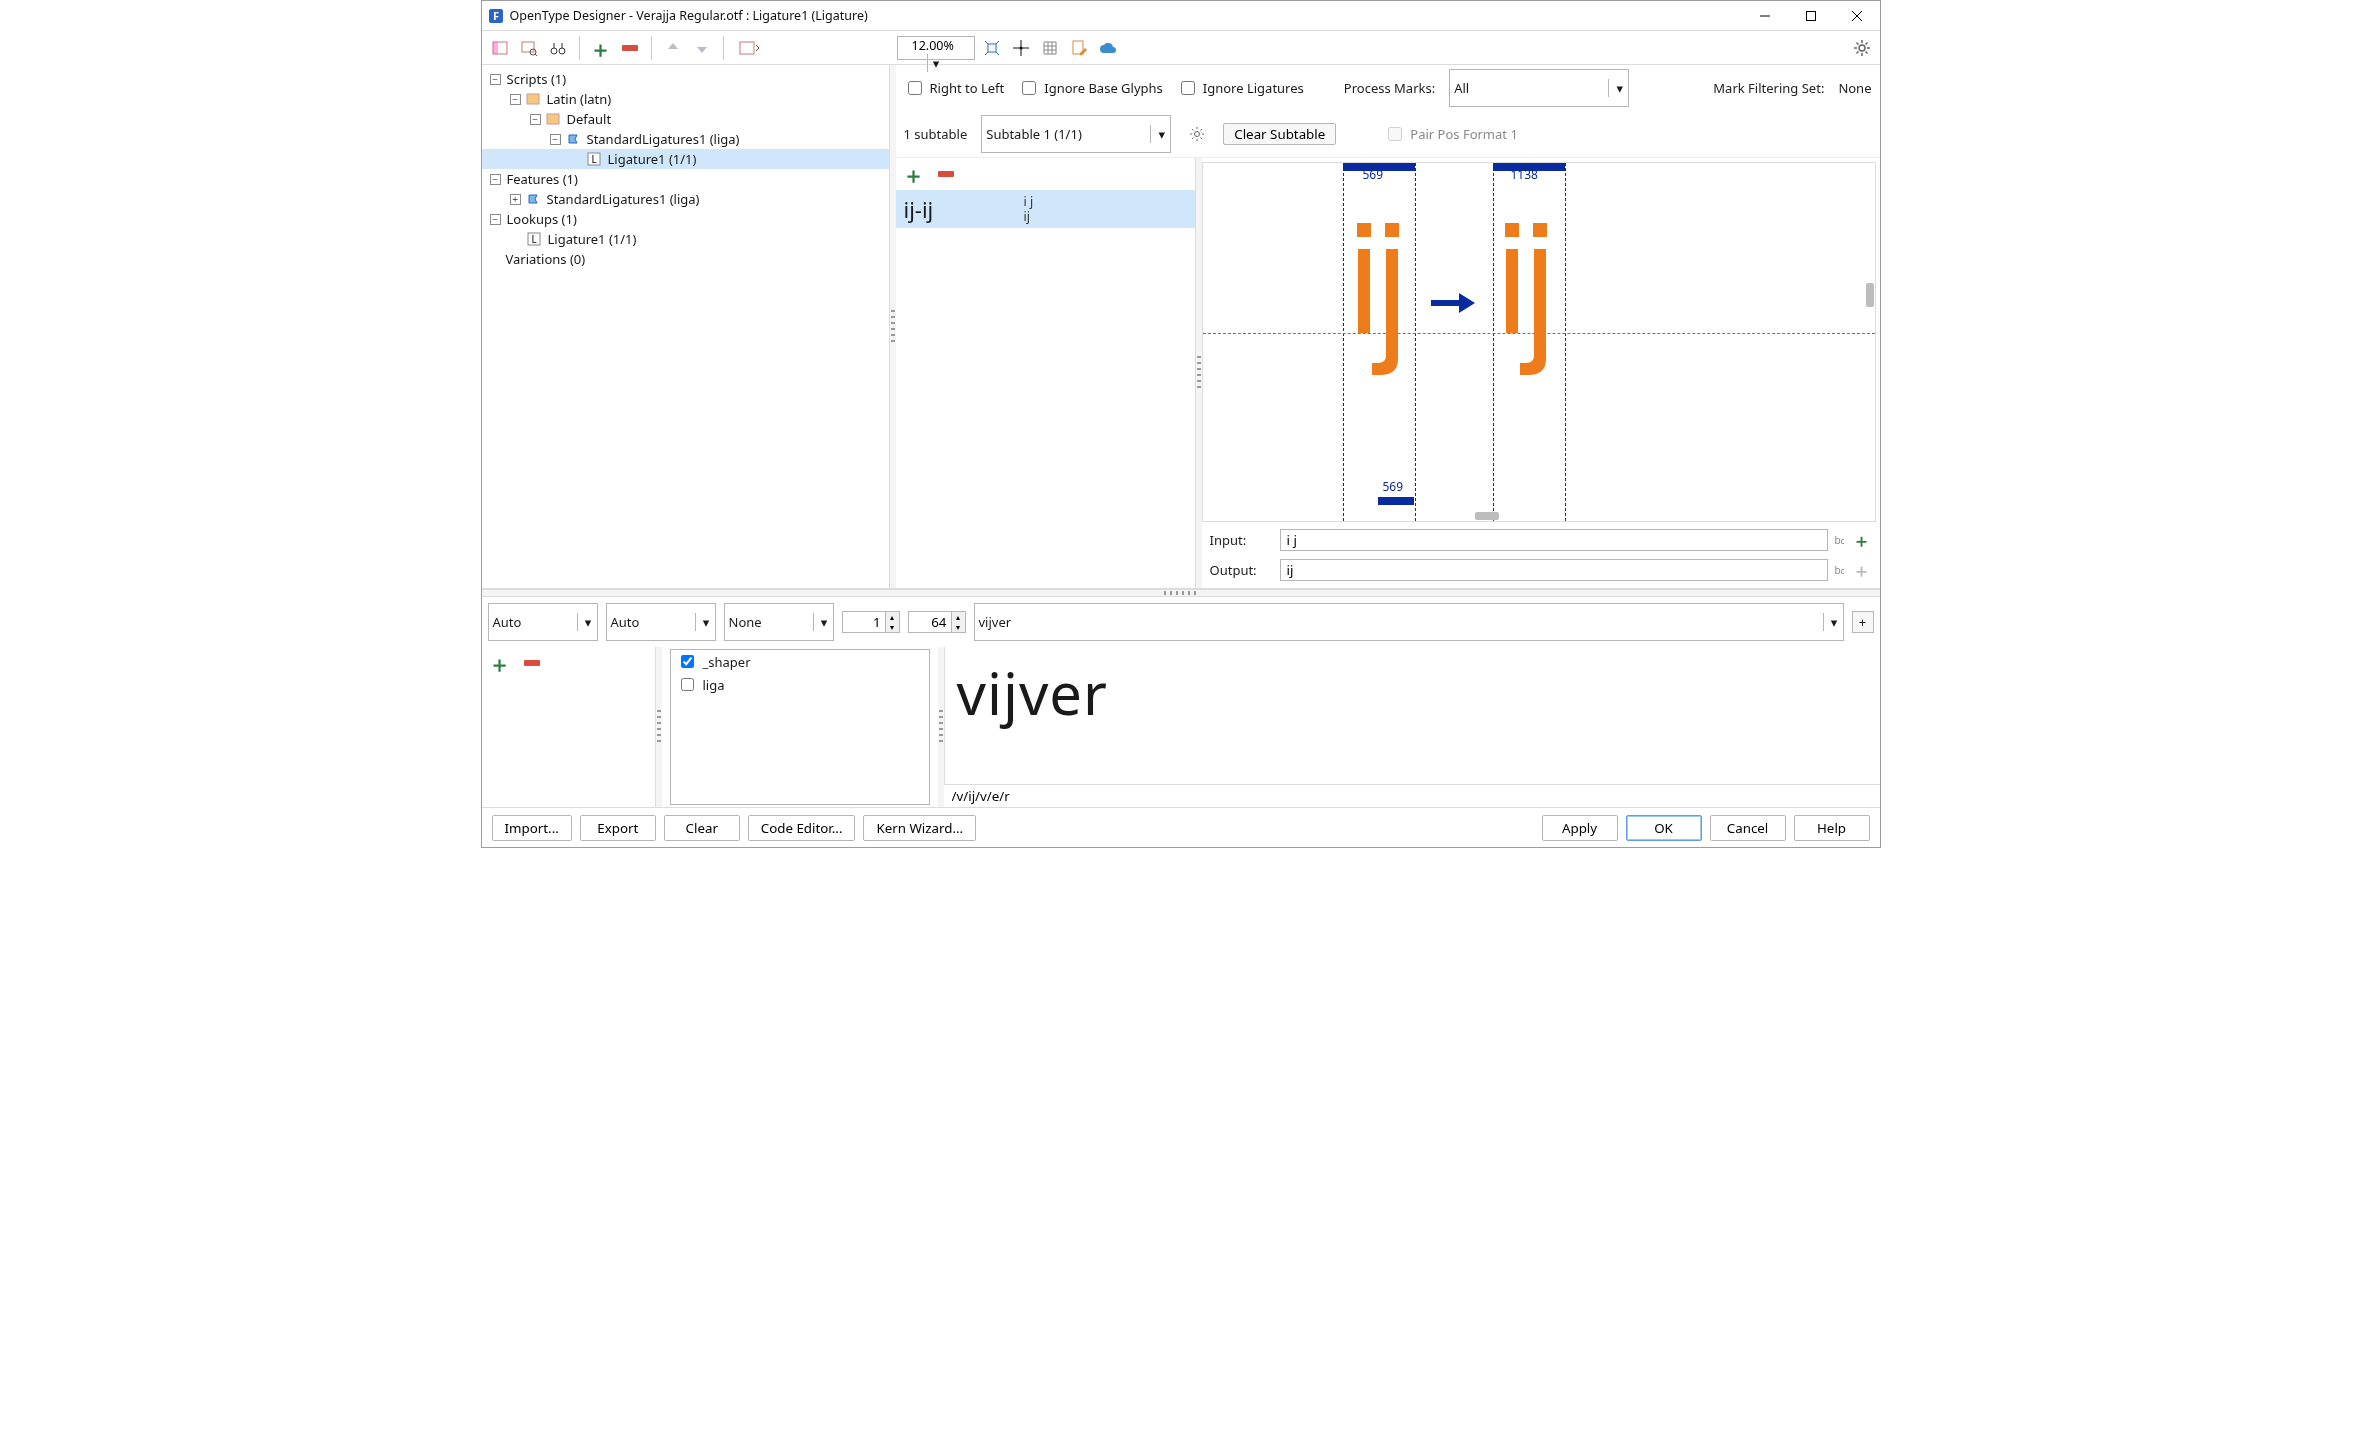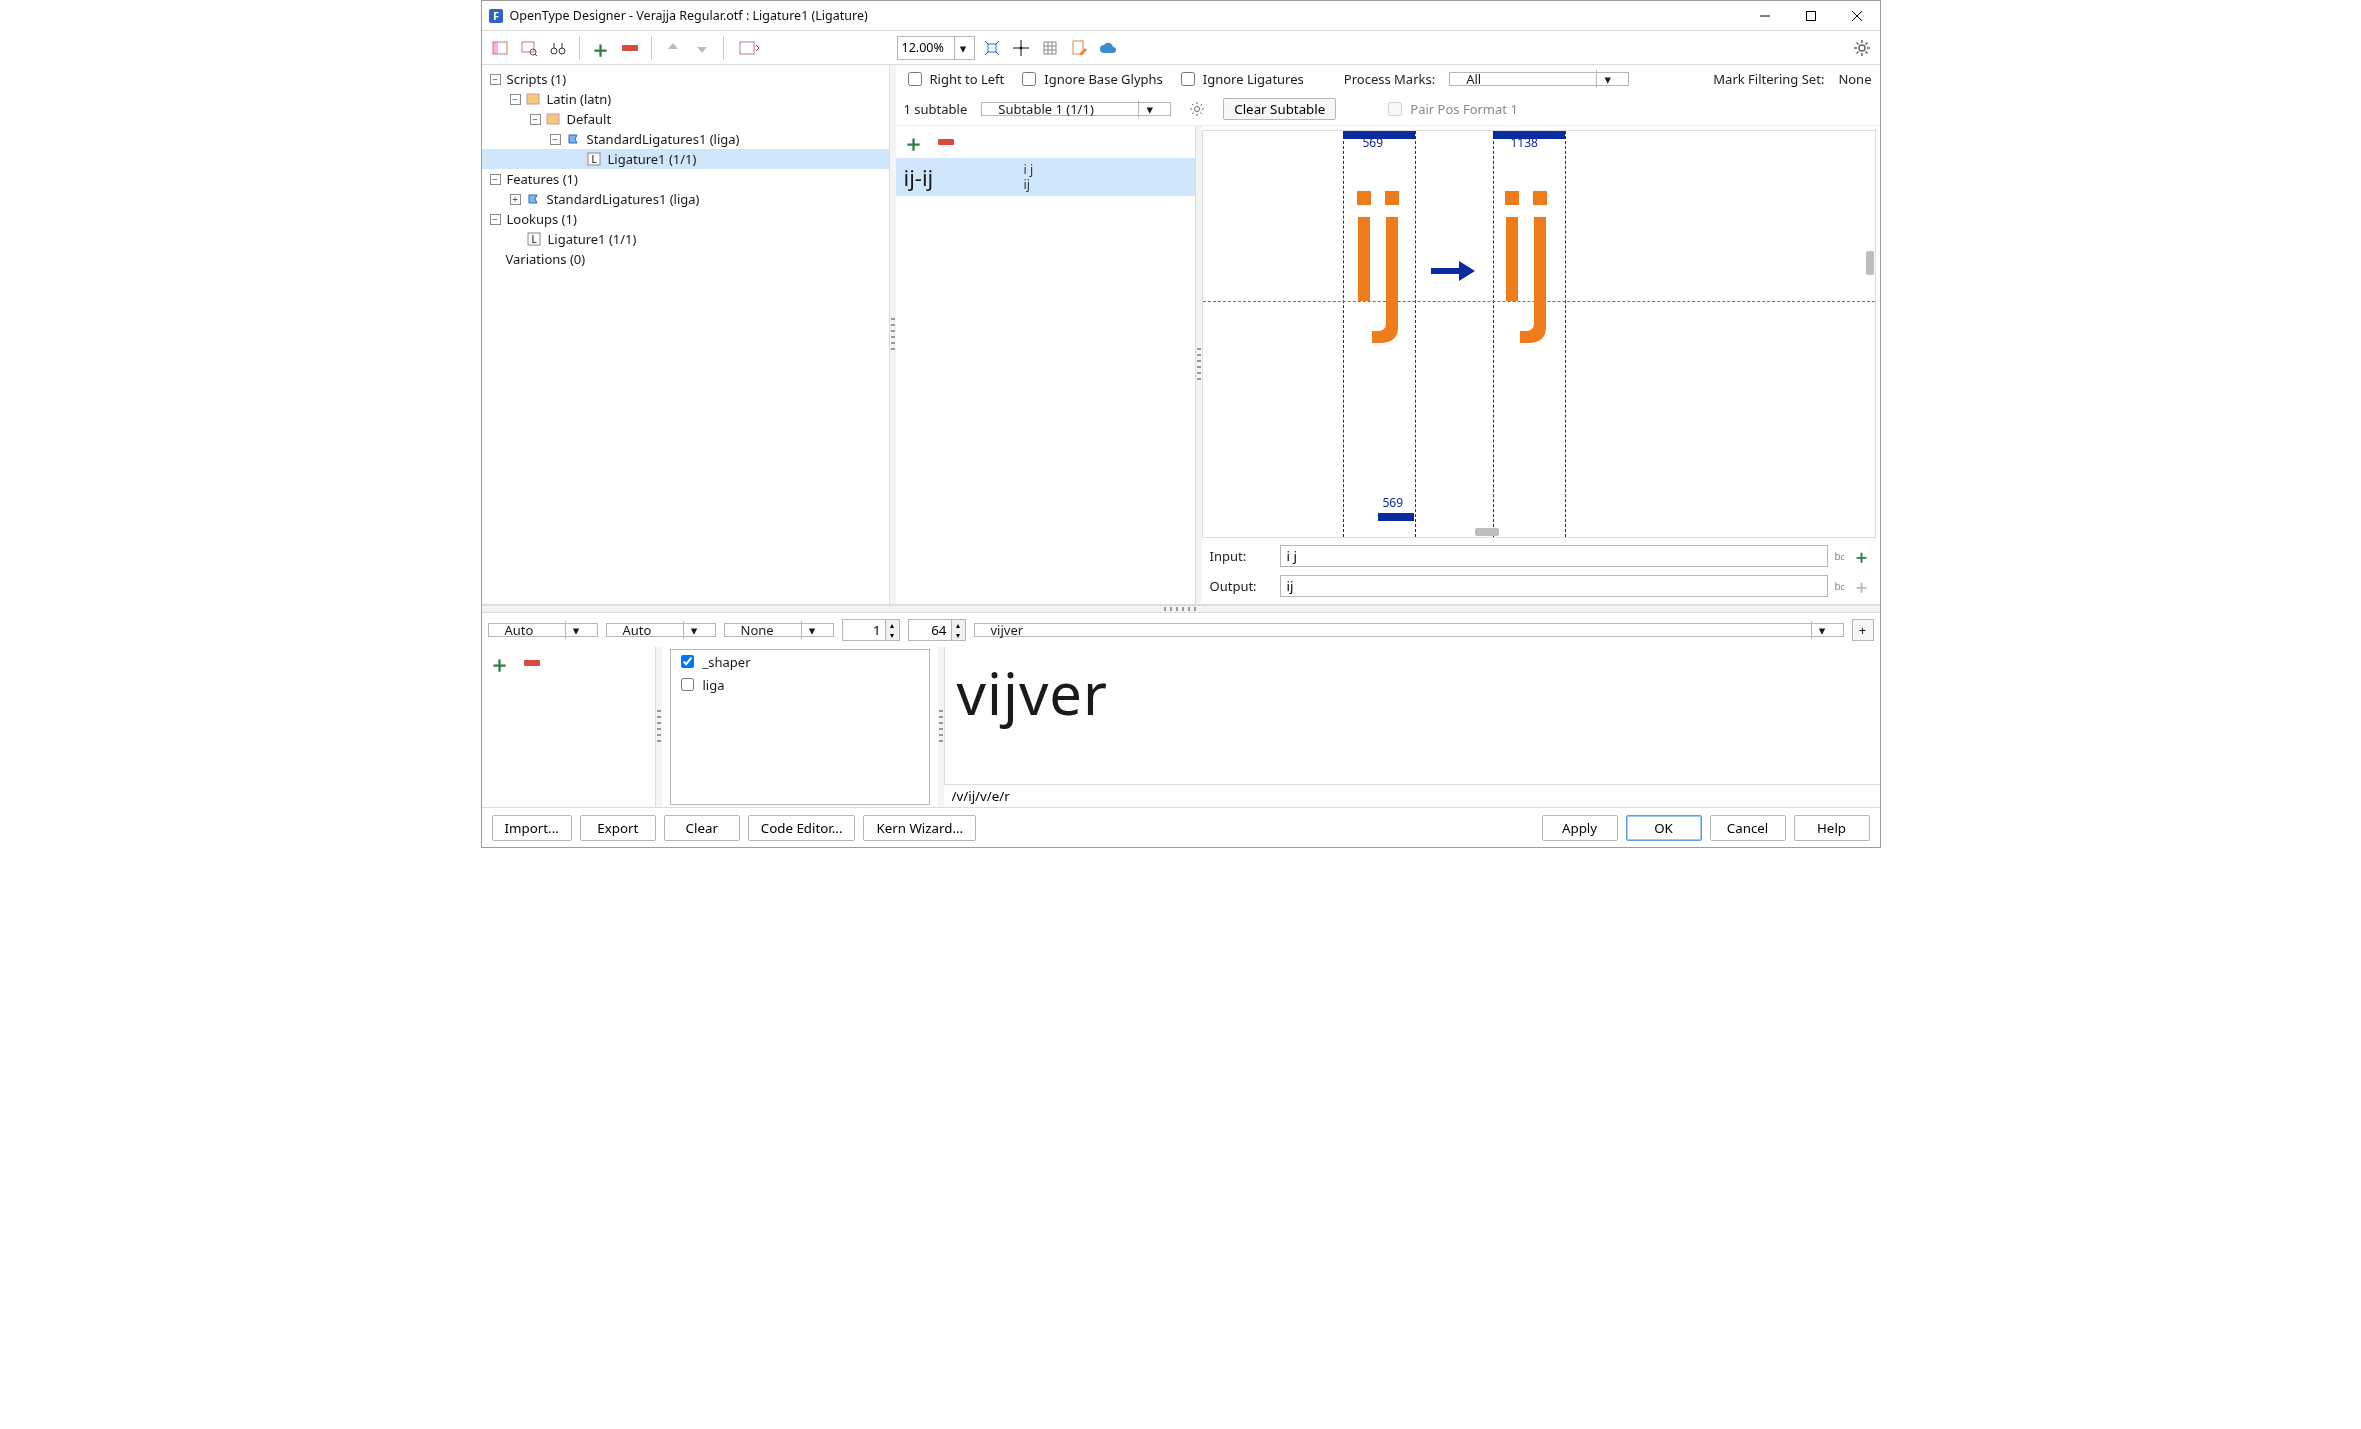--- a/index.html
+++ b/index.html
@@ -22,21 +22,21 @@
   .win-btn svg{width:10px;height:10px}
 
   
   .toolbar{height:34px;border-bottom:1px solid #dcdcdc;display:flex;align-items:center;padding:0 6px;gap:5px;}
   .tb-sep{width:1px;height:24px;background:#ccc;margin:0 4px;}
   .tb-btn{width:24px;height:24px;display:flex;align-items:center;justify-content:center;border-radius:2px;}
   .tb-wide{width:34px;}
   .add-icon{color:var(--accent);font-size:22px;font-weight:bold;line-height:0;}
   .minus-icon{width:16px;height:6px;background:var(--red);border-radius:1px;display:inline-block;}
   .arrow-up,.arrow-down{color:#9aa1a7;}
-  .zoom-combo{display:flex;align-items:center;height:24px;border:1px solid var(--border);background:#fff;min-width:78px;}
+  .zoom-combo{display:flex;align-items:center;height:24px;border:1px solid var(--border);background:#fff;min-width:78px;flex-direction:column;}
   .zoom-combo input{border:0;width:56px;height:22px;padding:0 4px;font-size:12.5px;}
   .zoom-combo .dd{width:18px;height:22px;border-left:1px solid var(--border);display:flex;align-items:center;justify-content:center;}
   .spacer{flex:1;}
   .gear-right{margin-left:auto;color:#666;}
 
   
   .body{flex:1;display:grid;grid-template-columns:408px 6px 1fr;overflow:hidden;border-bottom:1px solid #dcdcdc;}
   .tree-panel{overflow:auto;background:#fff;border-right:1px solid #dcdcdc;}
   .vgutter{background:#f4f4f4;display:flex;align-items:center;justify-content:center;}
   .vgutter .dots{width:4px;height:34px;background:repeating-linear-gradient(to bottom,#999 0 2px,transparent 2px 6px);}
@@ -49,21 +49,21 @@
   .pm{width:11px;height:11px;border:1px solid #8a8a8a;display:inline-flex;align-items:center;justify-content:center;font-size:10px;line-height:10px;color:#555;background:#fff;}
   .ic{width:16px;height:16px;display:inline-flex;align-items:center;justify-content:center;}
   .node.selected{background:var(--selected);}
   .node .label{padding:0 2px;}
 
   
   .rp-row{display:flex;align-items:center;gap:14px;padding:4px 8px;}
   .rp-row.first{border-bottom:0}
   .chk{display:inline-flex;align-items:center;gap:5px;}
   .chk input{width:14px;height:14px;}
-  .combo{height:14px;border:1px solid var(--border);display:flex;align-items:center;padding:0 16px;background:#fff;}
+  .combo{height:38px;border:1px solid var(--border);display:flex;align-items:center;padding:0 4px;background:#fff;}
   .combo .dd{margin-left:auto;padding-left:6px;border-left:1px solid var(--border);width:16px;display:flex;justify-content:center}
   .btn{height:22px;border:1px solid var(--border);background:var(--btn-bg);padding:0 10px;display:inline-flex;align-items:center;border-radius:2px;}
   .lbl{color:#222}
   .muted{color:#8a8a8a}
 
   
   .mid{flex:1;display:grid;grid-template-columns:300px 6px 1fr;overflow:hidden;border-top:1px solid #eee;}
   .sub-list{display:flex;flex-direction:column;overflow:hidden;border-right:1px solid #dcdcdc}
   .sub-tools{display:flex;align-items:center;gap:8px;padding:4px 6px}
   .sub-rows{flex:1;overflow:auto;background:#fff}

